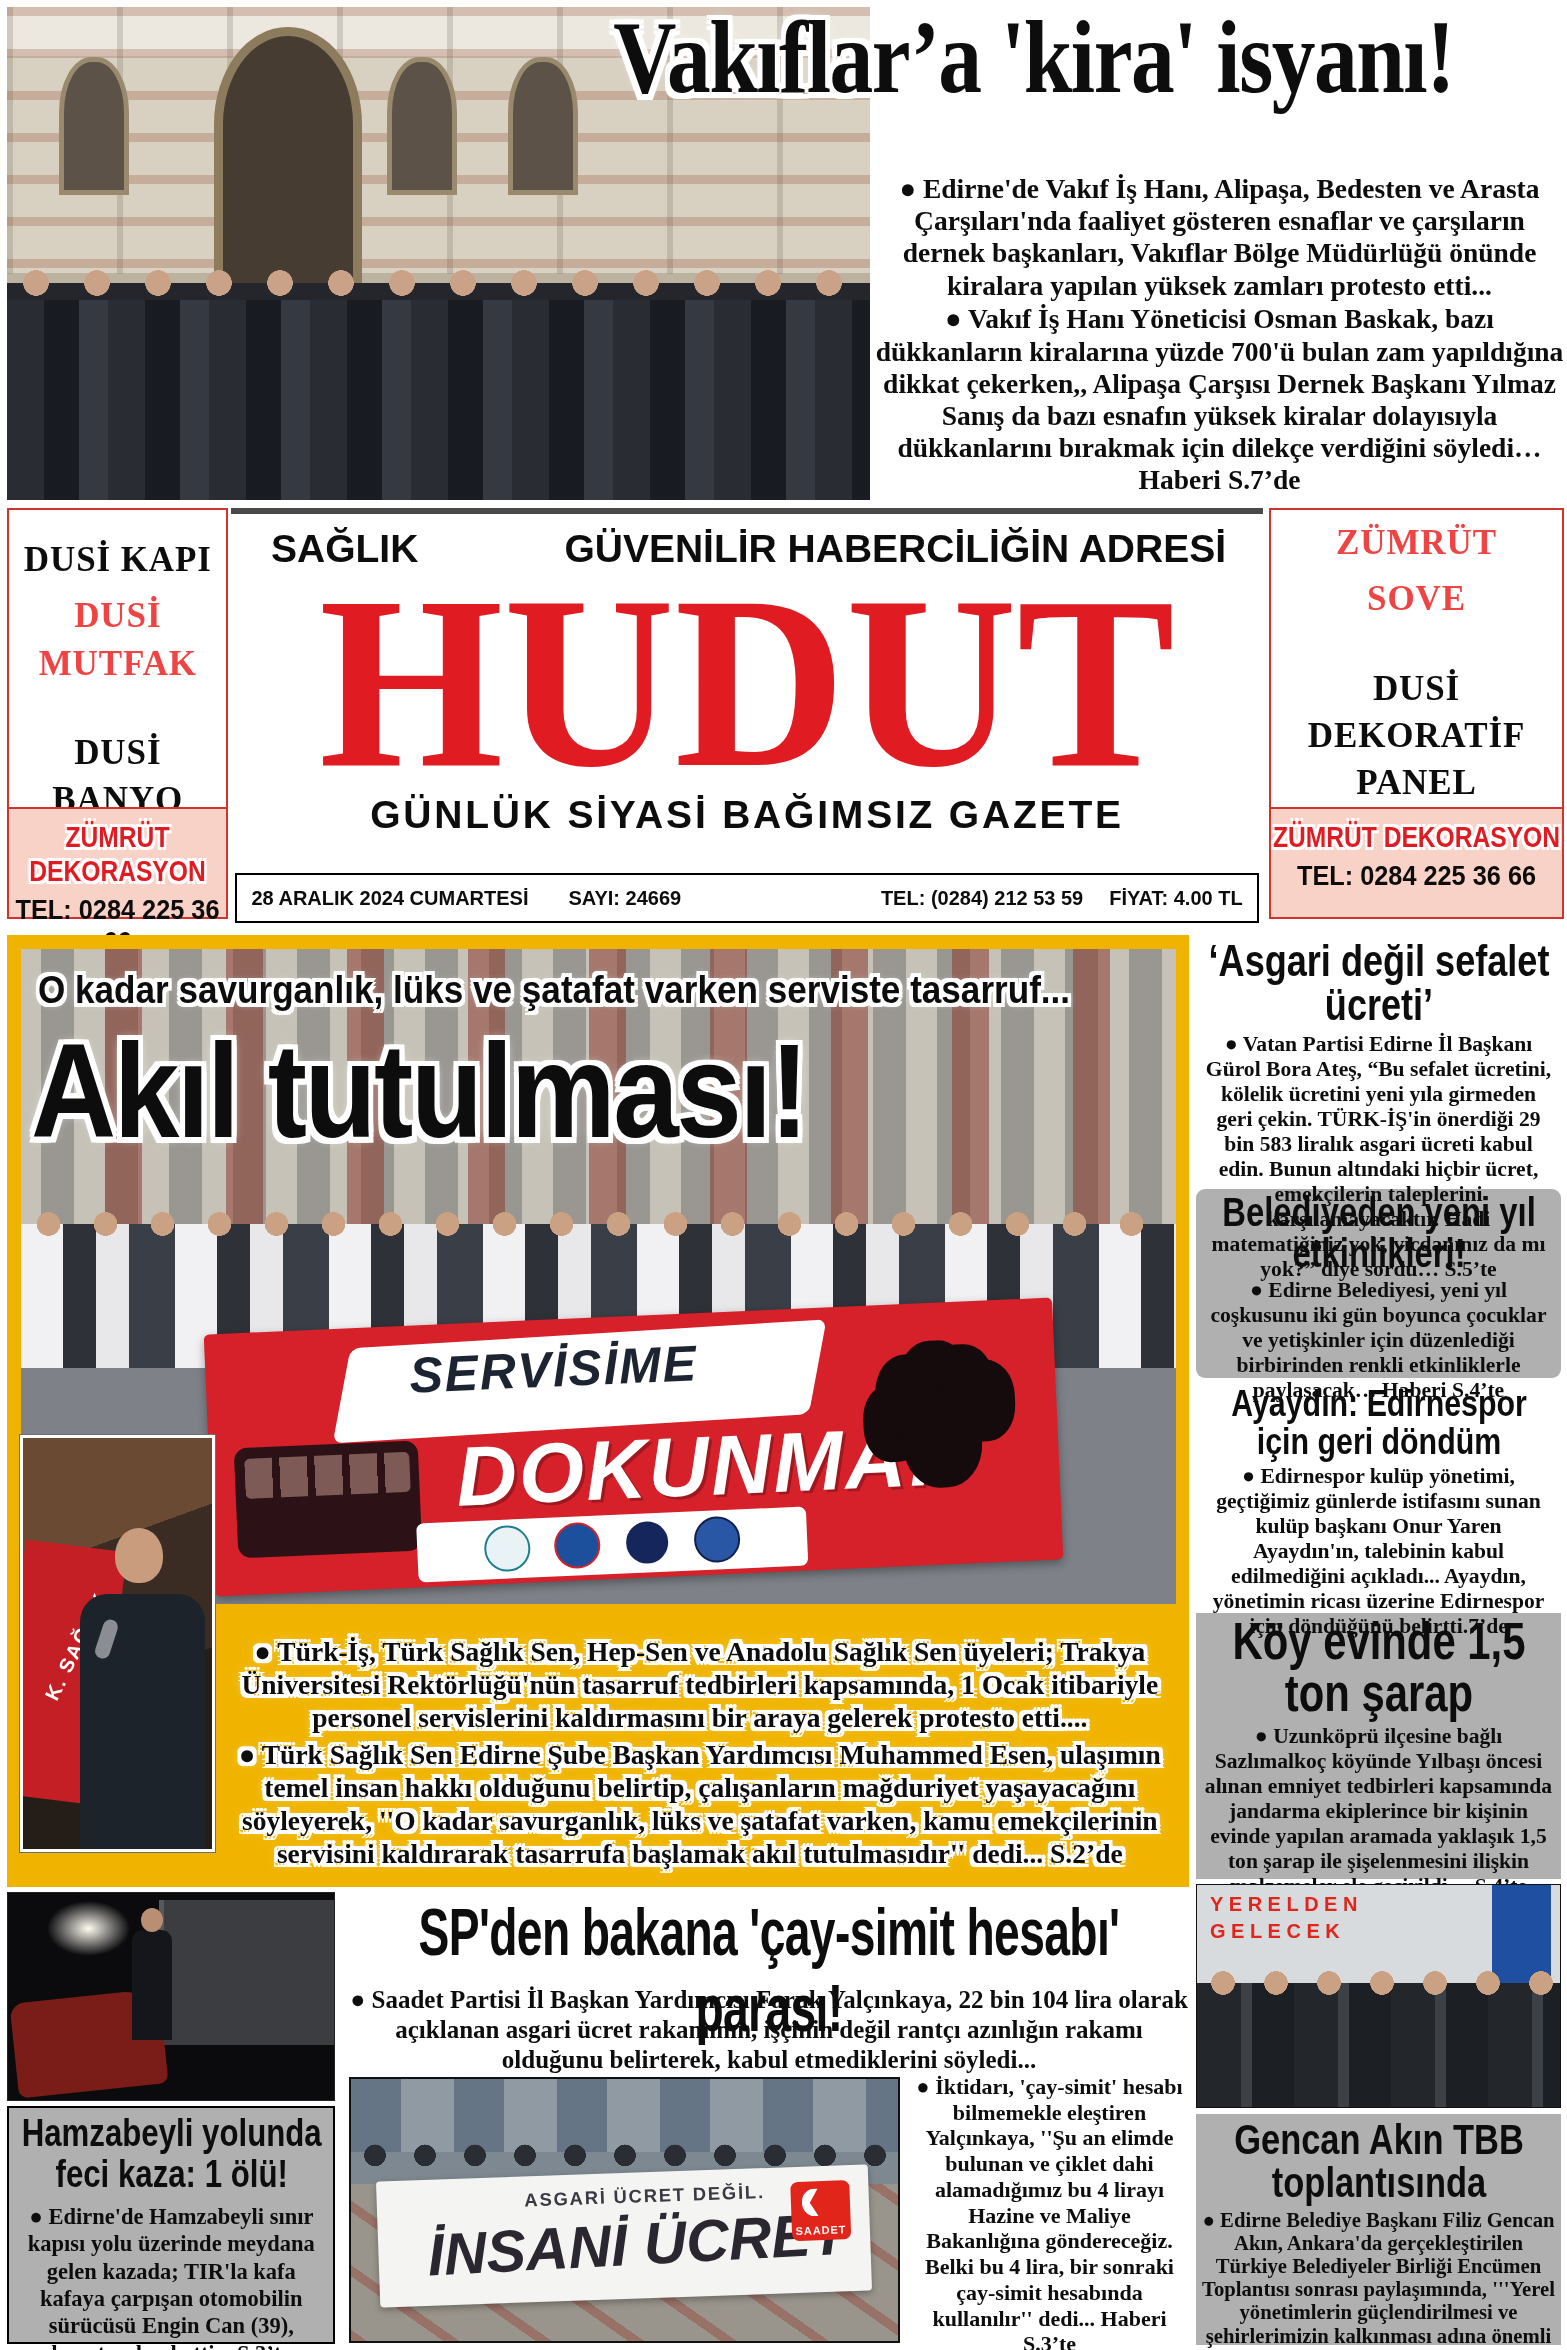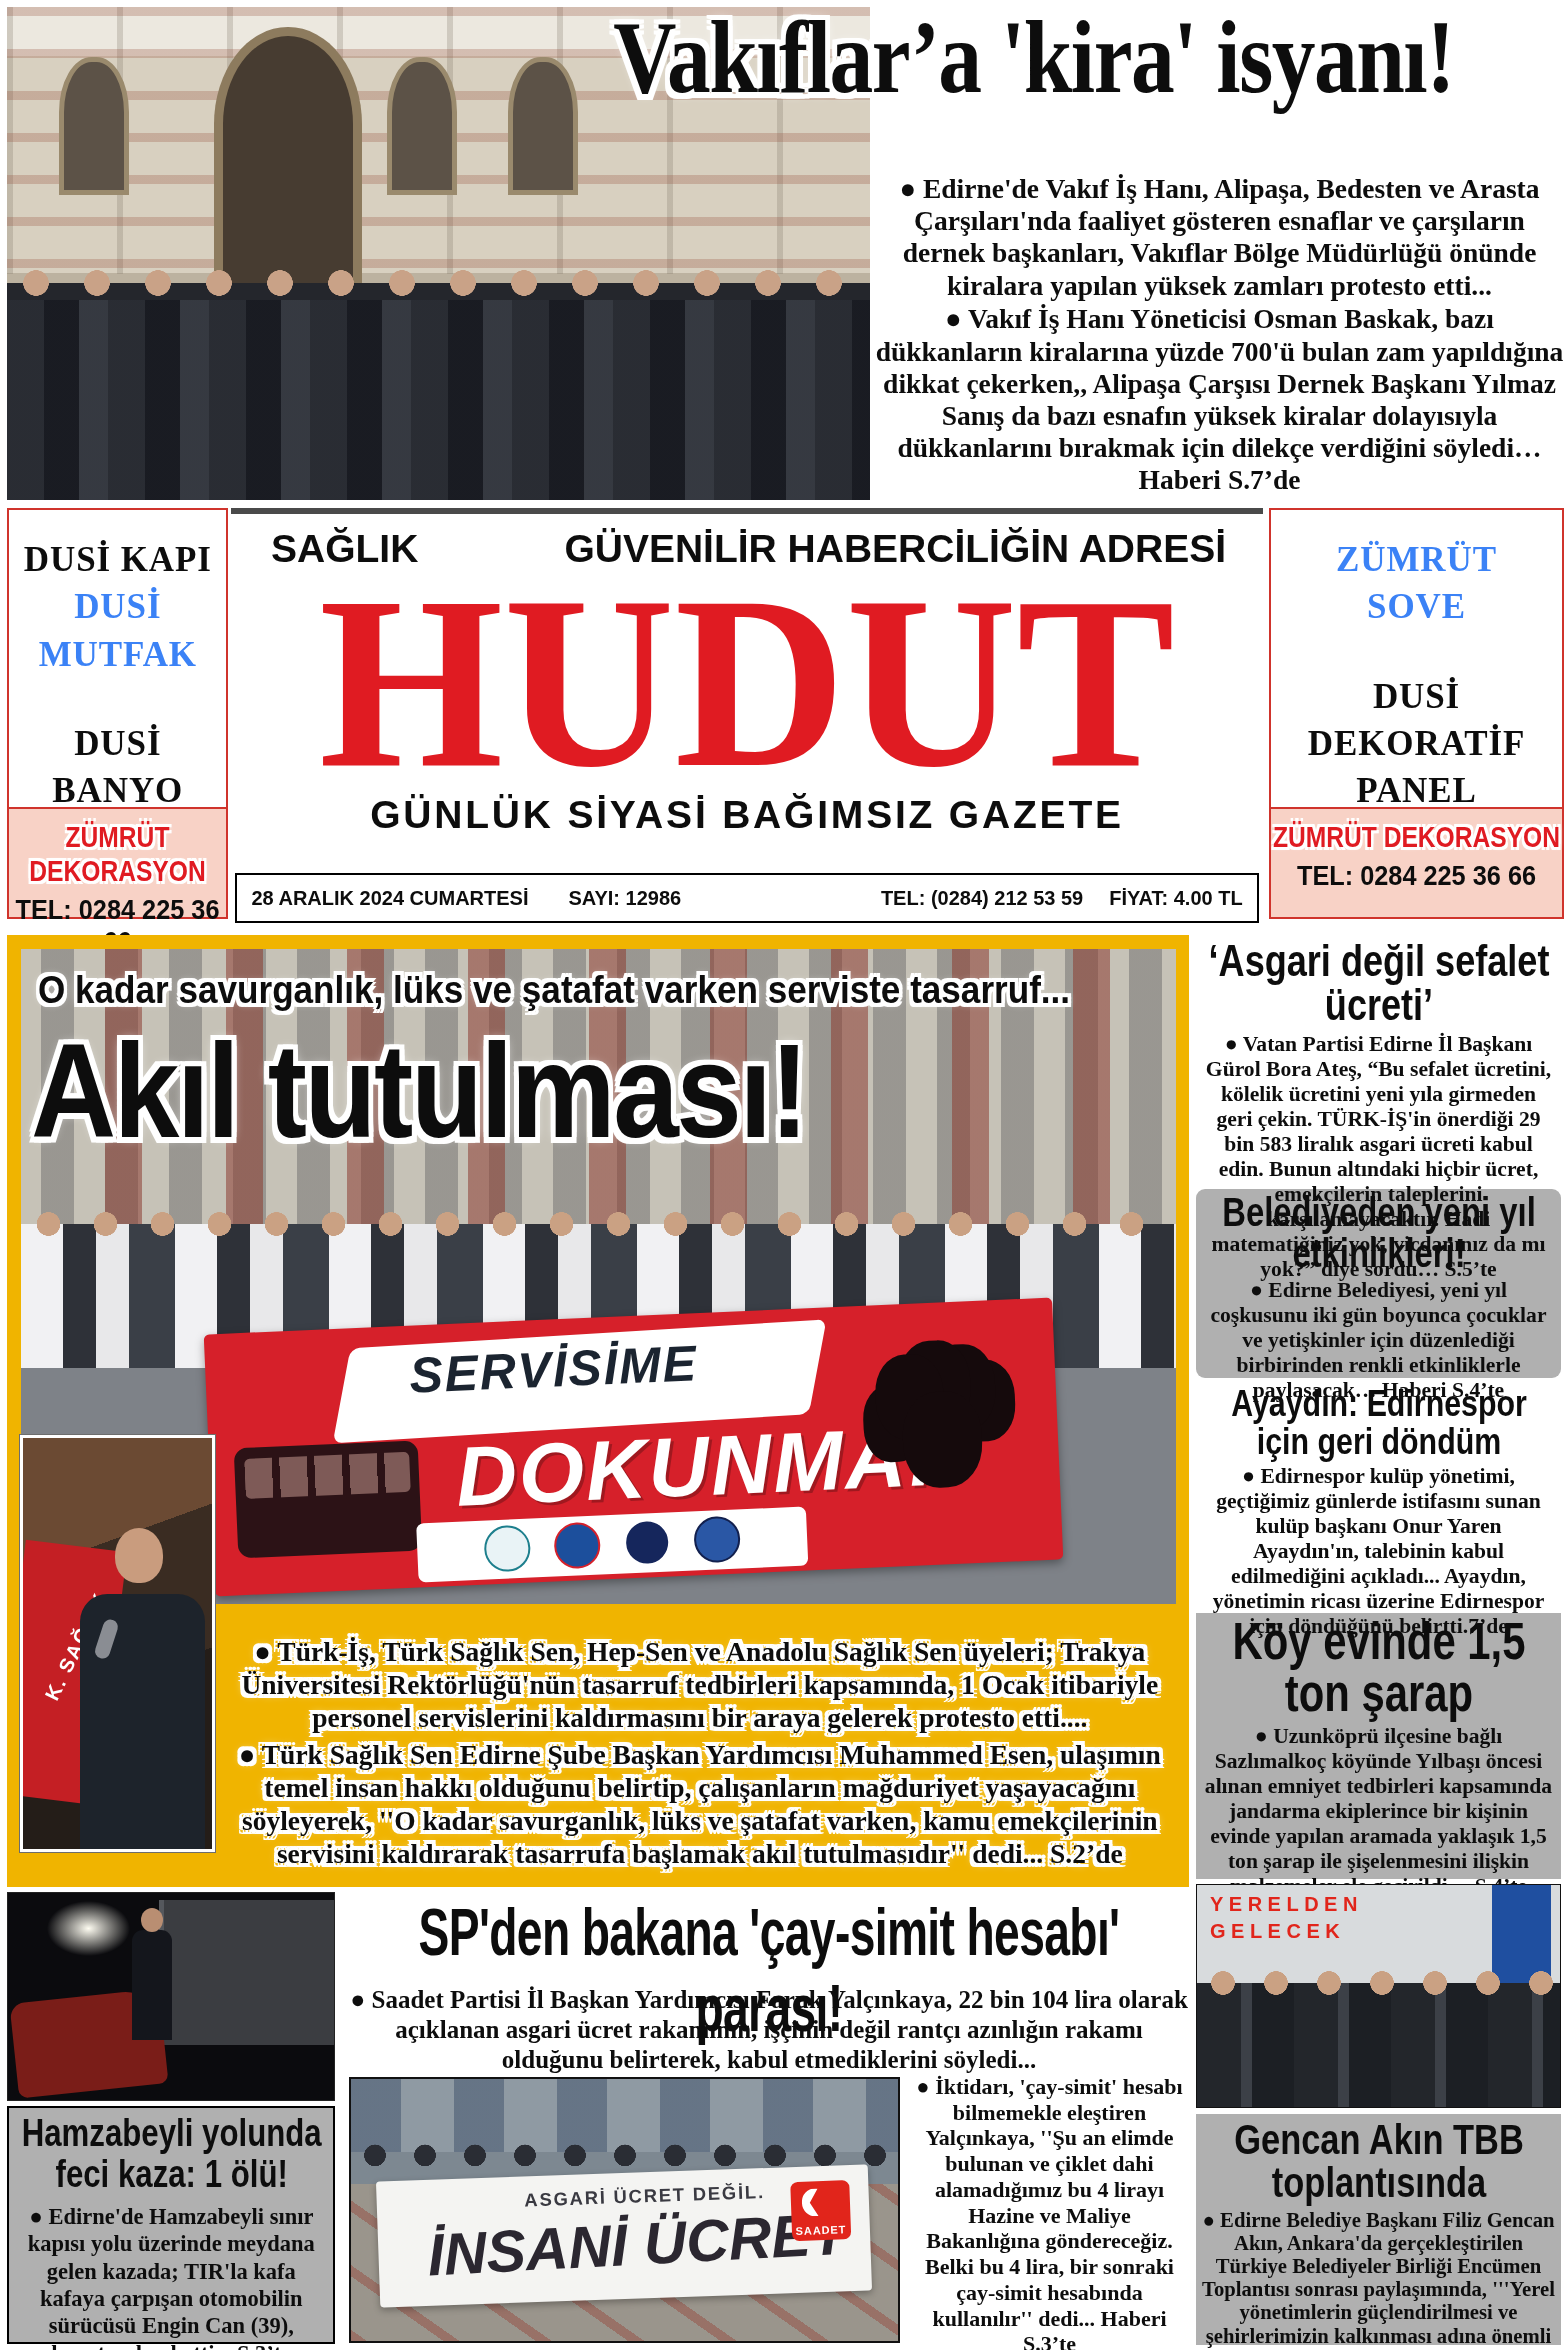--- a/index.html
+++ b/index.html
@@ -36,21 +36,21 @@
   .top-headline { left:500px; top:0px; width:1067px; }
   .top-headline span { font-size:103px; letter-spacing:-1.8px; line-height:1.12; --sx:.85; }
   .top-bullets { left:874px; top:173px; width:691px; font-size:27.5px; line-height:1.17; }
   .top-bullets p { margin:0 0 1.8px 0; }
 
   
   .ad { background:#fff; border:2.8px solid #d0342c; }
   .ad .lines { text-align:center; }
   .ad .l1 { margin-top:26px; } .ad .l3 { margin-top:42px; }
   .ad .line { font-size:35px; line-height:1.35; letter-spacing:0.9px; }
-  .ad .red { color:#3b82f6; }
+  .ad .red { color:#ef4444;margin-top:9px; }
   .ad .brandbox { position:absolute; left:0; right:0; bottom:0; height:108px; background:#f8d2c6; border-top:2.8px solid #d0342c; text-align:center; }
   .ad .brand { color:#e01b22; font-size:30px; margin-top:11px; letter-spacing:0; --sx:.82;
     text-shadow:-2.8px -2.8px 0 #fff,2.8px -2.8px 0 #fff,-2.8px 2.8px 0 #fff,2.8px 2.8px 0 #fff,0 0 5.5px #fff; }
   .ad .tel { font-size:27.5px; margin-top:5.5px; --sx:.92; }
   .left-ad  { left:7.3px;    top:508px; width:217px; height:407px; }
   .right-ad { left:1269px; top:508px; width:291px; height:407px; }
 
   .masthead { left:231px; top:508px; width:1032px; height:409px; border-top:6.4px solid #4a4a4a; }
   .mh-row { display:flex; justify-content:space-between; padding:13px 37px 0 40px; font-size:39px; }
   .mh-logo { text-align:center; color:#e01b22; font-size:237px; line-height:.92; letter-spacing:0px; margin-top:1.8px;
@@ -202,21 +202,21 @@
   <div class="abs masthead">
     <div class="mh-row sans">
       <span>SAĞLIK</span>
       <span>GÜVENİLİR HABERCİLİĞİN ADRESİ</span>
     </div>
     <div class="mh-logo">HUDUT</div>
     <div class="mh-sub sans">GÜNLÜK SİYASİ BAĞIMSIZ GAZETE</div>
     <div class="mh-datebar sans">
       <span class="grp">
         <span>28 ARALIK 2024 CUMARTESİ</span>
-        <span>SAYI: 12986</span>
+        <span>SAYI: 24669</span>
       </span>
       <span class="grp2">
         <span>TEL: (0284) 212 53 59</span>
         <span>FİYAT: 4.00 TL</span>
       </span>
     </div>
   </div>
 
   <div class="abs ad right-ad">
     <div class="lines serif">

